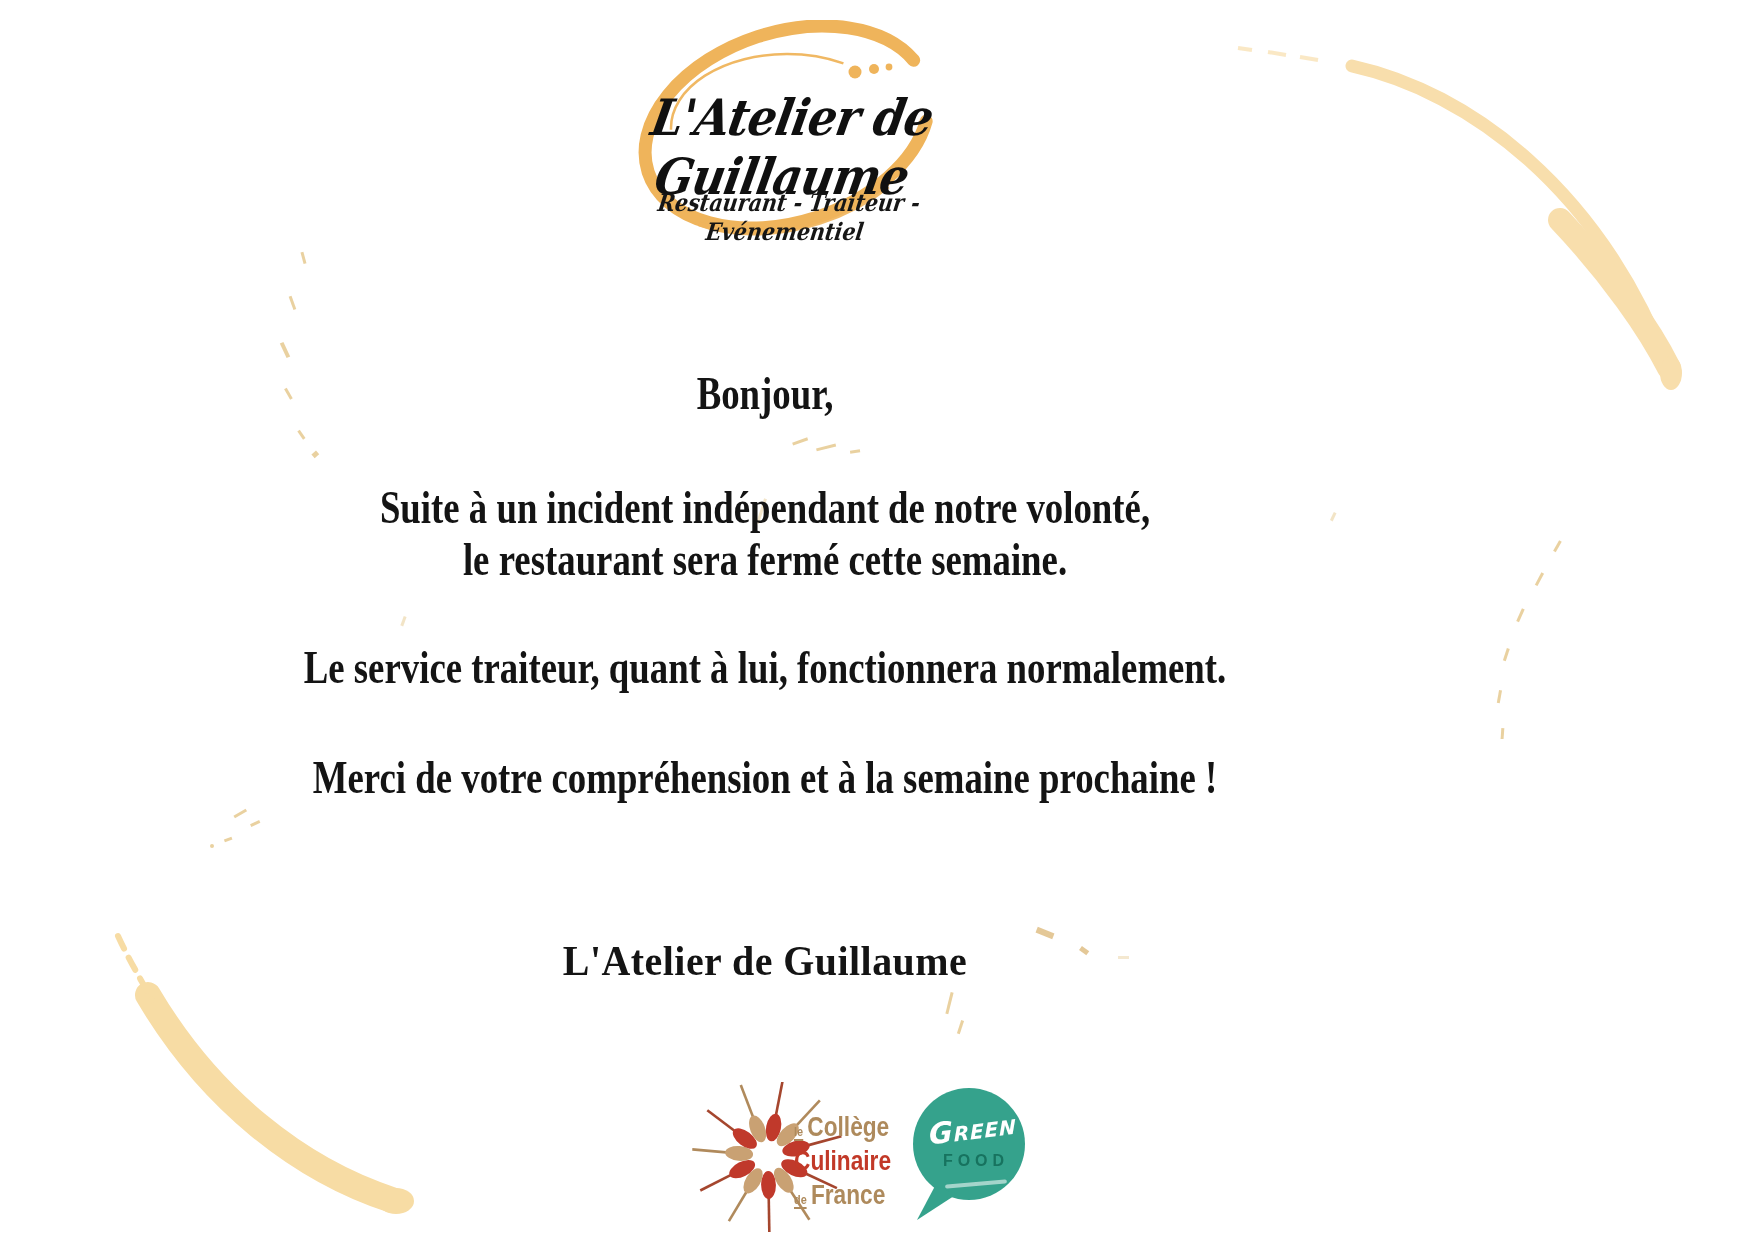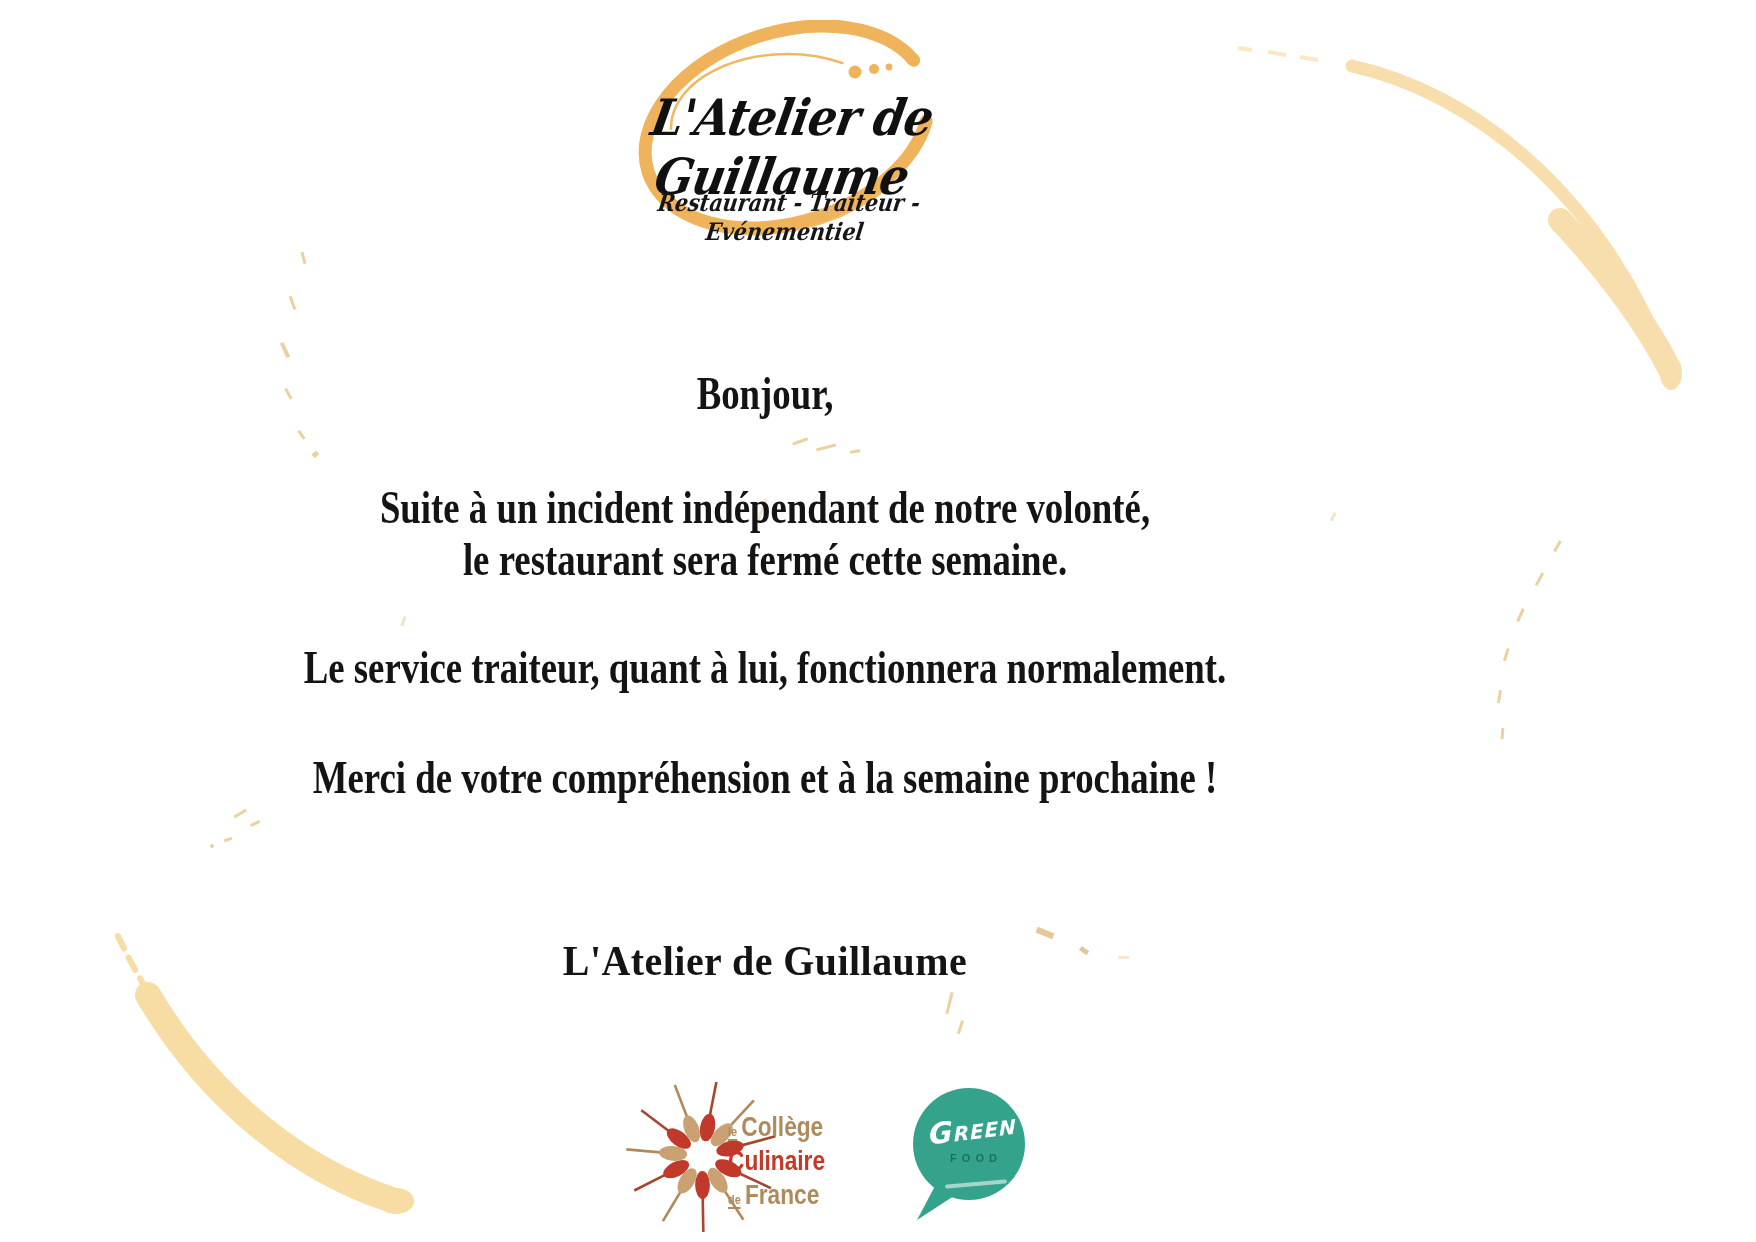--- a/index.html
+++ b/index.html
@@ -32,21 +32,21 @@
     transform:scaleX(0.8);
   }
   .greeting{top:368px;}
   .p1a{top:482px;}
   .p1b{top:534px;}
   .p2{top:642px;}
   .p3{top:752px;}
   .signature{top:938px;font-size:42px;transform:scaleX(0.95);letter-spacing:0.5px;}
 
   
-  .college{position:absolute;left:616px;top:1084px;width:235px;height:152px;z-index:1;}
+  .college{position:absolute;left:682px;top:1084px;width:235px;height:152px;z-index:1;}
   .college-icon{position:absolute;left:0;top:-2px;}
   .college-text{
     position:absolute;left:112px;top:28px;
     font-family:"Liberation Sans",sans-serif;font-weight:bold;line-height:30px;
     transform:scaleX(0.84);transform-origin:left top;white-space:nowrap;
   }
   .college-text .big{font-size:27px;}
   .college-text .tan{color:#AE8A5C;}
   .college-text .red{color:#C23928;}
   .college-text .small{
@@ -60,21 +60,21 @@
   .gf-bubble{position:absolute;left:0;top:0;}
   .gf-green{
     position:absolute;left:0;right:0;top:26px;text-align:center;
     font-family:"DejaVu Sans",sans-serif;font-style:italic;font-weight:bold;
     font-size:29px;color:#ffffff;font-variant:small-caps;
     transform:rotate(-7deg) skewX(-6deg);letter-spacing:1px;
   }
   .gf-food{
     position:absolute;left:6px;right:0;top:66px;text-align:center;
     font-family:"Liberation Sans",sans-serif;font-weight:bold;
-    font-size:11px;letter-spacing:5px;color:#17735F;
+    font-size:16px;letter-spacing:5px;color:#17735F;
   }
   .gf-fineprint{
     position:absolute;left:42px;top:96px;width:62px;height:4px;
     background:rgba(255,255,255,0.55);border-radius:2px;transform:rotate(-5deg);
   }
 </style>
 </head>
 <body>
 
 <div class="page">

